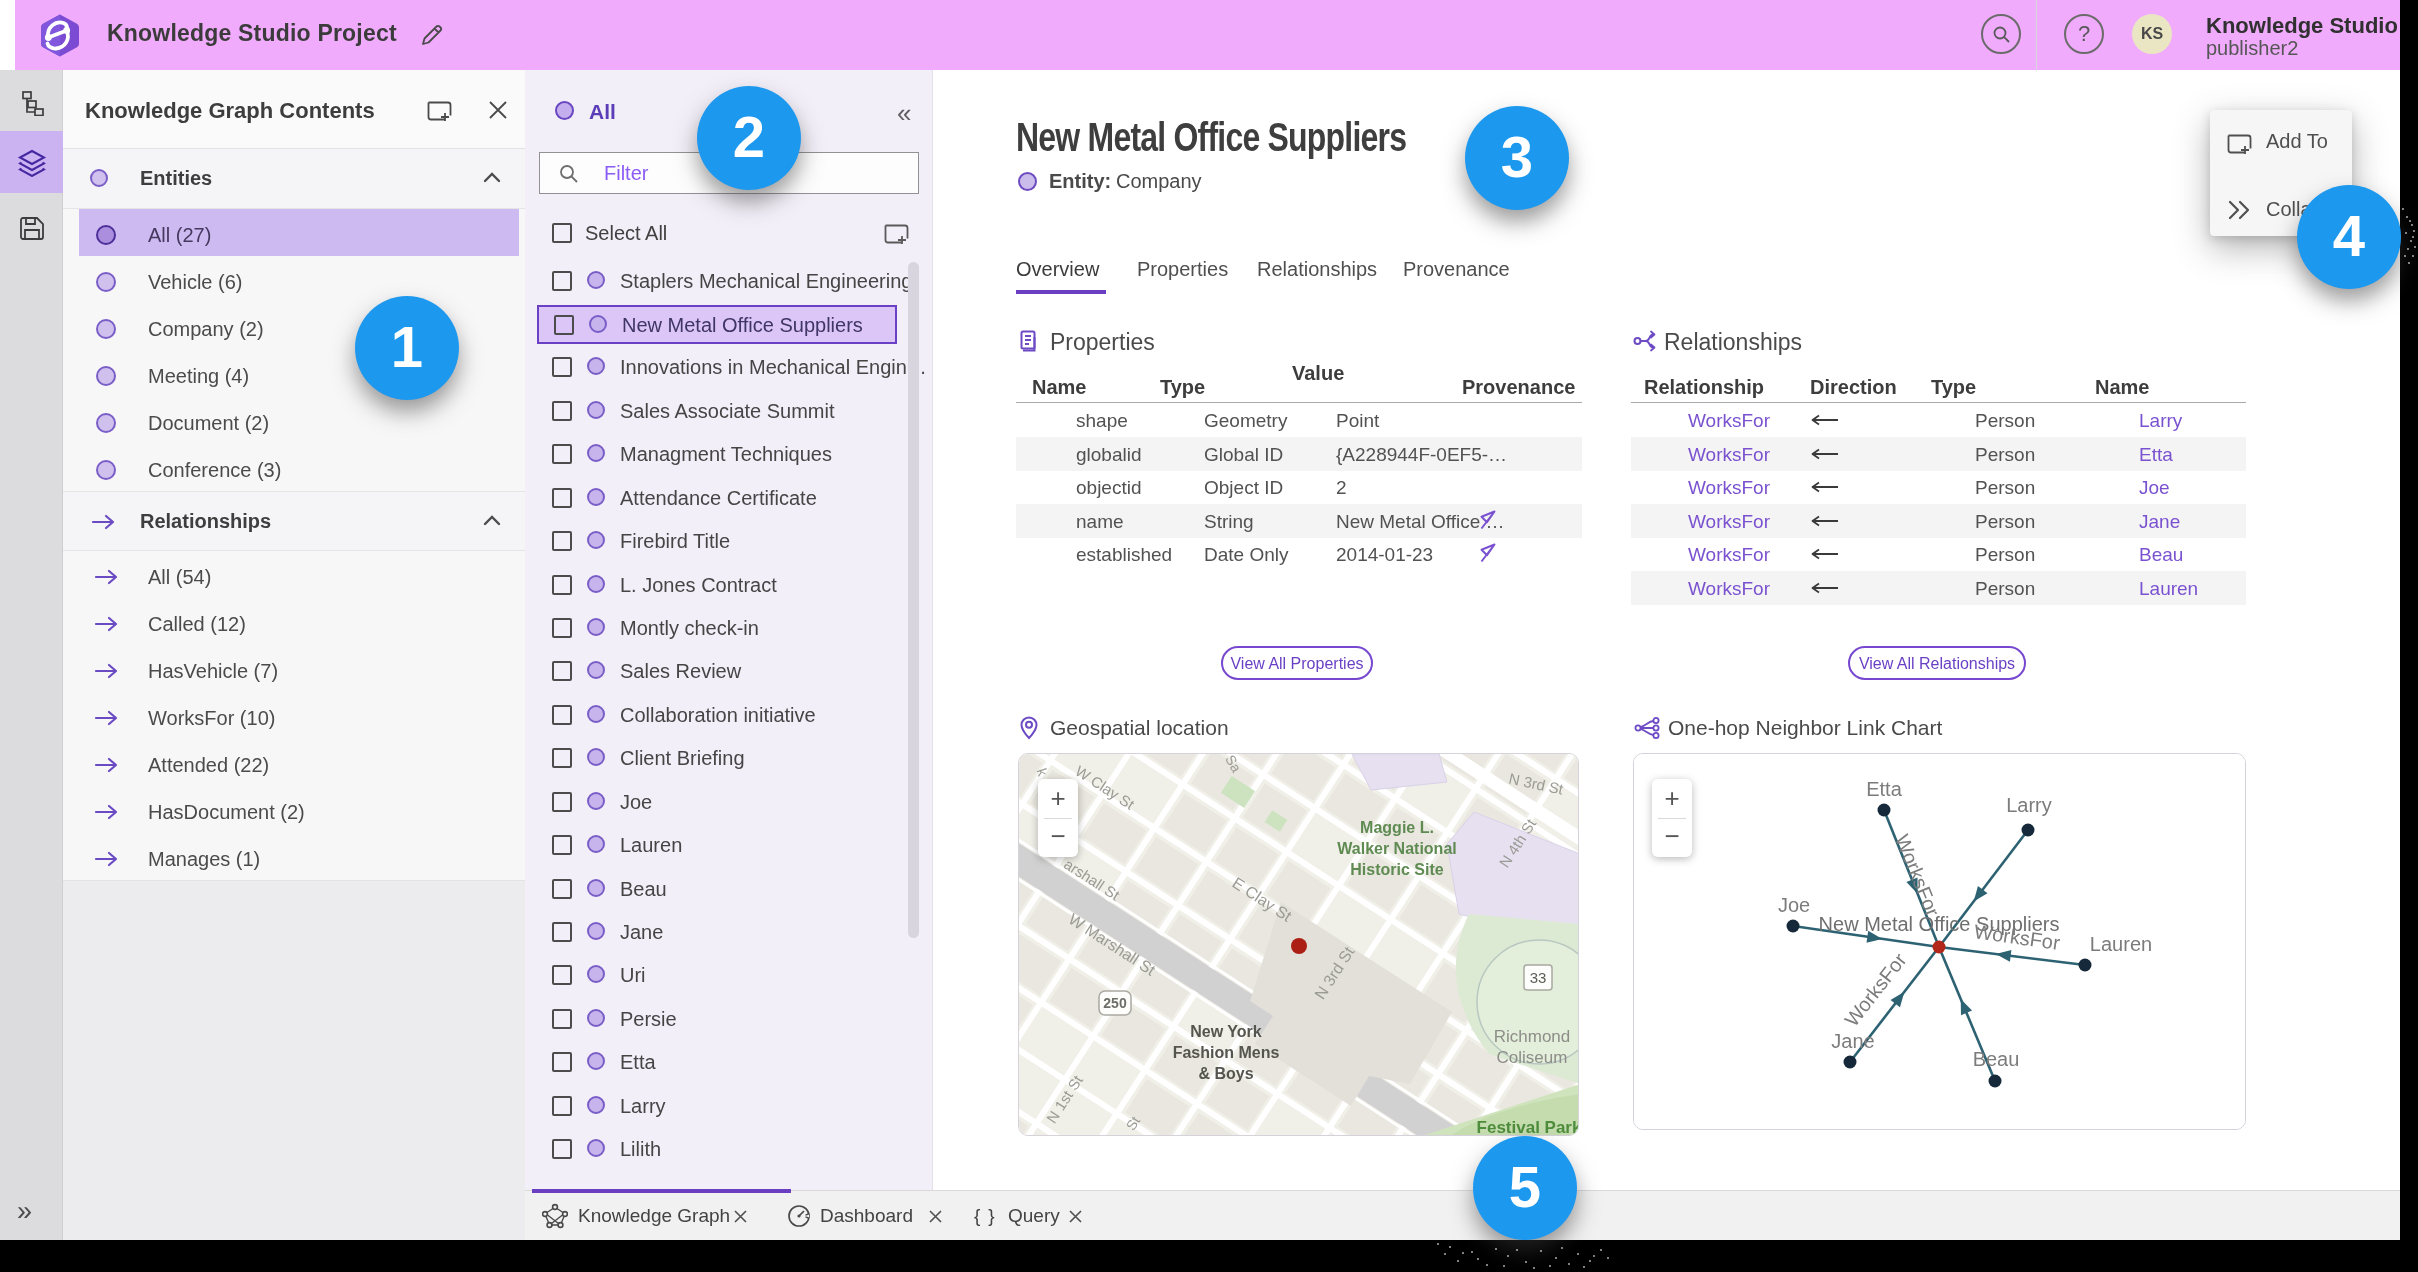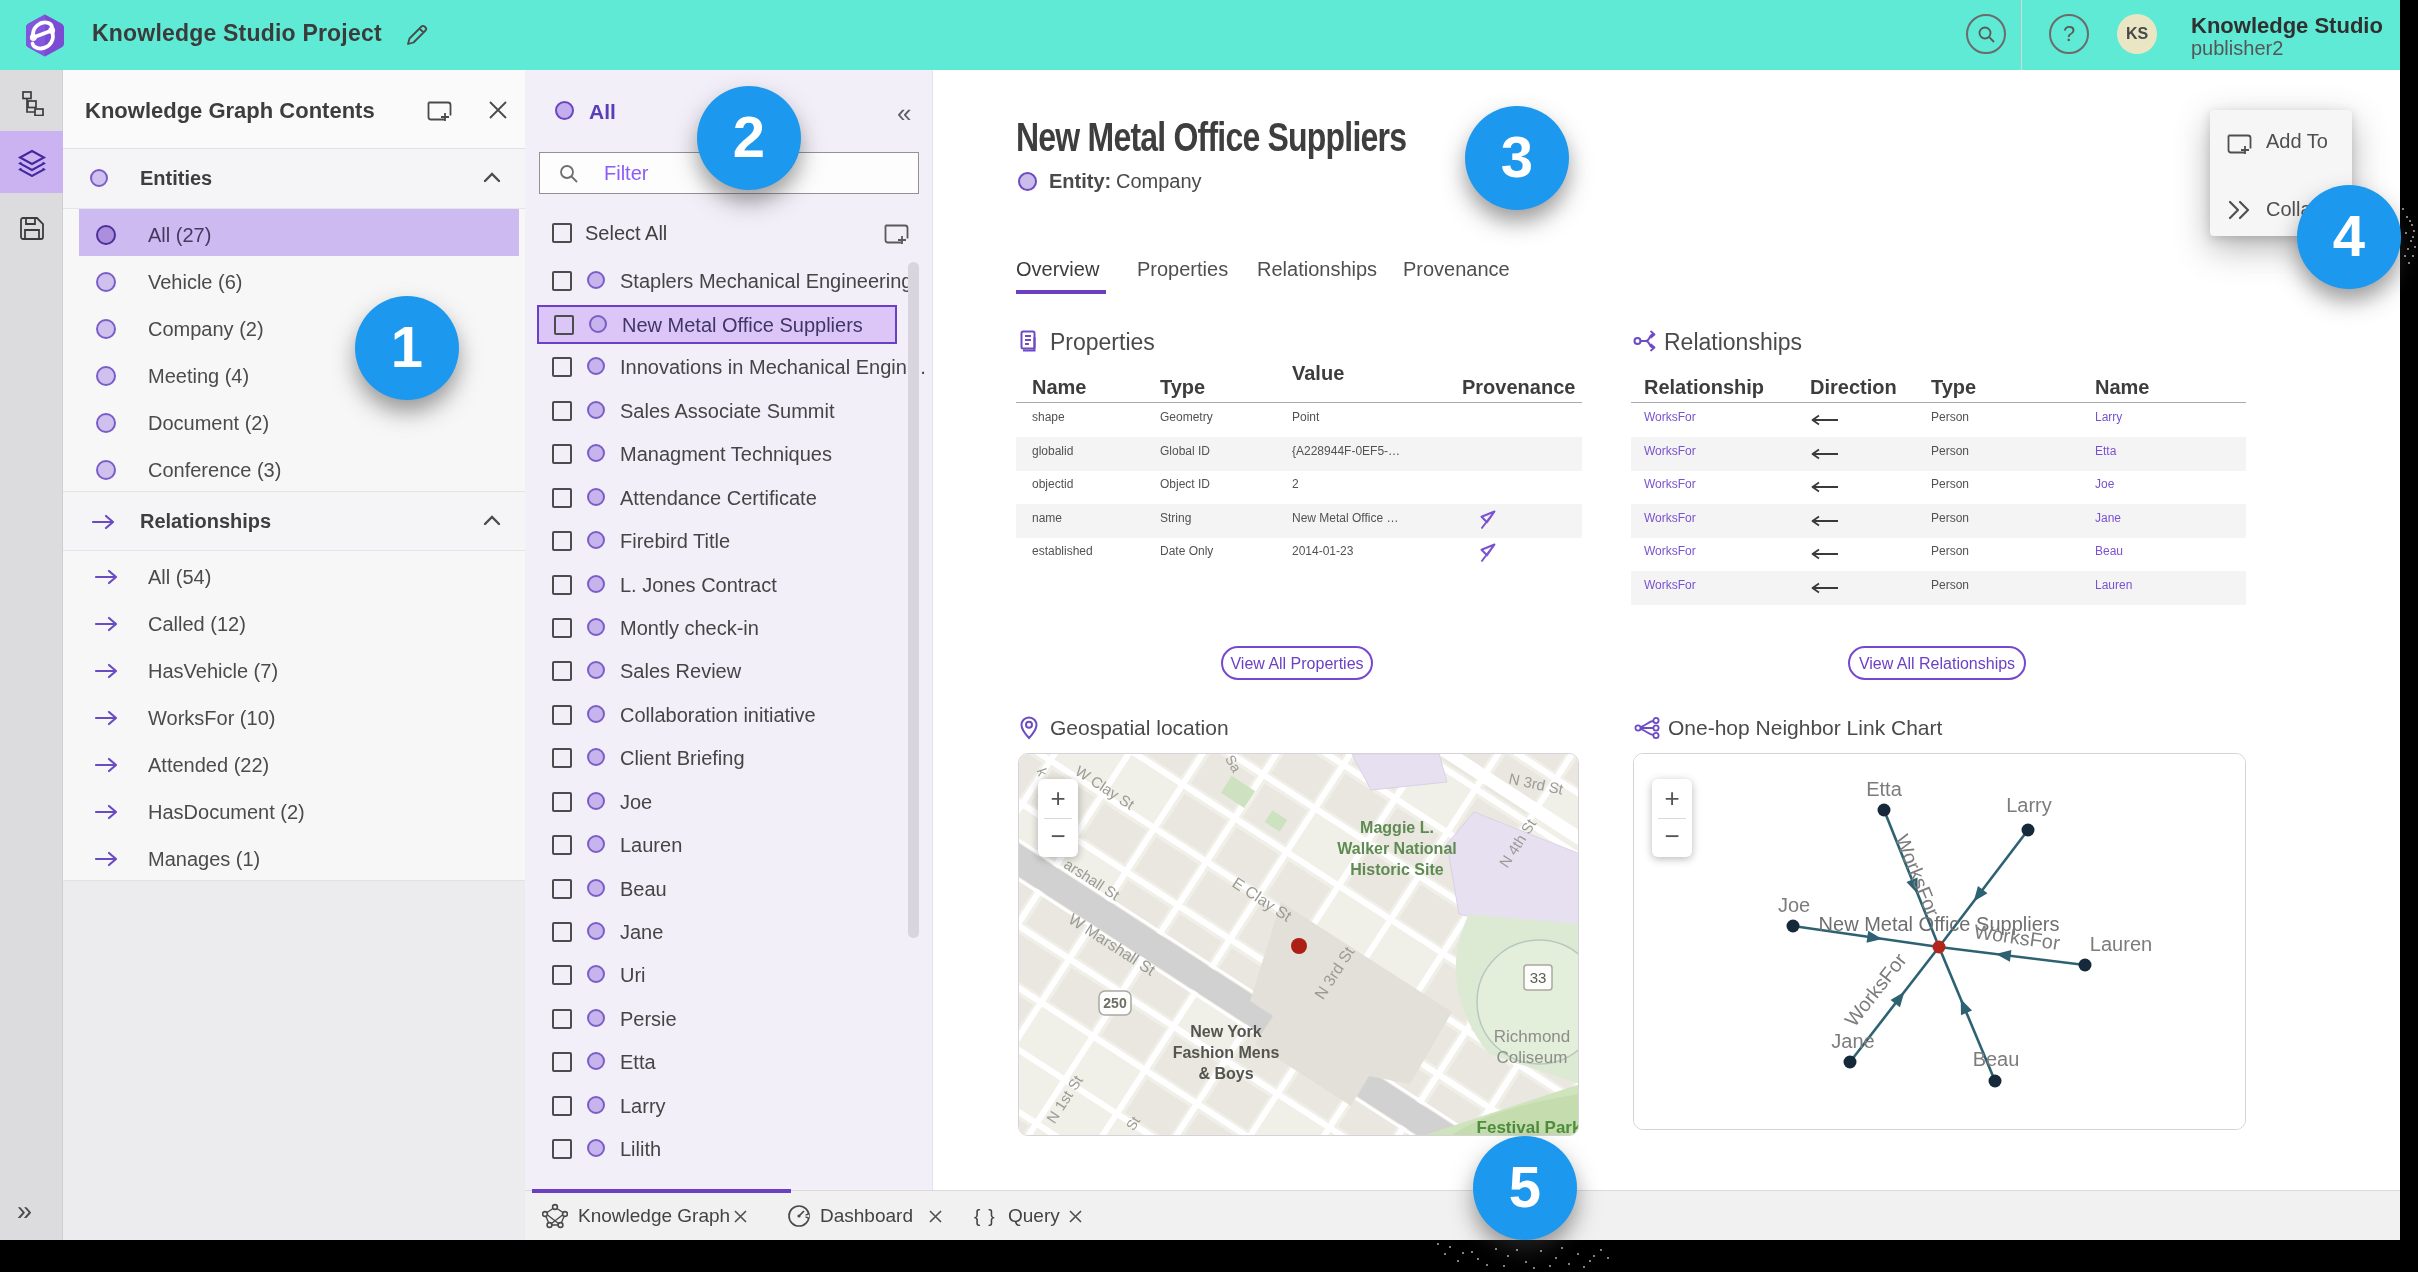--- a/index.html
+++ b/index.html
@@ -1,21 +1,21 @@
 <!DOCTYPE html>
 <html><head>
 <meta charset="utf-8">
 <style>
   * { margin:0; padding:0; box-sizing:border-box; }
   html,body { width:2418px; height:1272px; overflow:hidden; background:#000; font-family:"Liberation Sans", sans-serif; }
   .abs { position:absolute; }
   .app { position:absolute; left:0; top:0; width:2400px; height:1240px; background:#fff; overflow:hidden; }
 
   
-  .topbar { position:absolute; left:0; top:0; width:2400px; height:85px; background:#5eead4; border-bottom:1px solid #dddcde; }
+  .topbar { position:absolute; left:15px; top:0; width:2400px; height:85px; background:#f0abfc; border-bottom:1px solid #dddcde; }
   .appname { position:absolute; left:92px; top:20px; font-size:23px; font-weight:bold; color:#3b3b3b; letter-spacing:0.2px; }
   .hdr-divider { position:absolute; left:2021px; top:0; width:1px; height:70px; background:#d7d6d8; }
   .circbtn { position:absolute; width:40px; height:40px; border:2px solid #6b6b6b; border-radius:50%; top:14px; }
   .avatar { position:absolute; left:2117px; top:14px; width:40px; height:40px; border-radius:50%; background:#eae6c4; color:#494949; font-size:16px; font-weight:bold; text-align:center; line-height:40px; }
   .acct1 { position:absolute; left:2191px; top:13px; font-size:22px; font-weight:bold; color:#303030;}
   .acct2 { position:absolute; left:2191px; top:37px; font-size:20px; color:#565656;}
 
   
   .rail { position:absolute; left:0; top:70px; width:63px; height:1170px; background:#dcdbdd; border-right:1px solid #cfced0; }
   .rail-sel { position:absolute; left:0; top:61px; width:63px; height:62px; background:#cbb2f1; }
@@ -52,21 +52,21 @@
 
   
   .main { position:absolute; left:933px; top:70px; width:1467px; height:1120px; background:#ffffff; }
   .m-title { position:absolute; left:83px; top:44px; font-size:41px; font-weight:bold; color:#3e3e3e; letter-spacing:-1px; transform:scaleX(0.78); transform-origin:left top; white-space:nowrap; }
   .m-ent-b { position:absolute; left:116px; top:100px; font-size:20px; font-weight:bold; color:#4a4a4a; }
   .m-ent-n { position:absolute; left:183px; top:100px; font-size:20px; color:#4a4a4a; }
   .tab { position:absolute; top:0; white-space:nowrap; }
   .tab-underline { position:absolute; left:83px; top:220px; width:90px; height:4px; background:#6a3fc2; }
   .sec-h { position:absolute; font-size:23px; color:#4a4a4a; }
   .th { position:absolute; font-size:20px; font-weight:bold; color:#3d3d3d; }
-  .td { position:absolute; font-size:12px; color:#525252; white-space:nowrap; }
+  .td { position:absolute; font-size:19px; color:#525252; white-space:nowrap;margin-left:44px; }
   .td.purple { color:#7a52d0; }
   .hline { position:absolute; height:1px; background:#aaa9ab; }
   .band { position:absolute; background:#f5f4f5; height:34px; }
   .pill { position:absolute; height:34px; border:2px solid #7748cf; border-radius:18px; color:#6a41c5; font-size:16px; text-align:center; background:#fff; white-space:nowrap; }
 
   
   .card { position:absolute; border:1px solid #d5d2d9; border-radius:10px; background:#fff; overflow:hidden; }
 
   
   .popup { position:absolute; left:2210px; top:110px; width:142px; height:126px; background:#f7f6f7; border-radius:4px; box-shadow:0 12px 34px rgba(90,90,90,0.45), 0 3px 10px rgba(100,100,100,0.25); }

